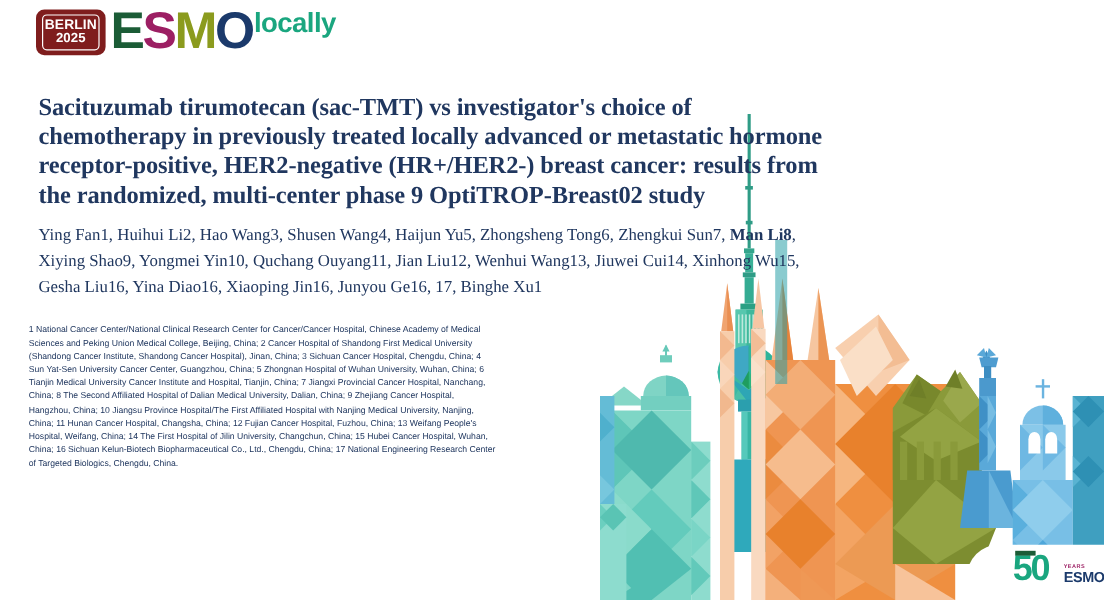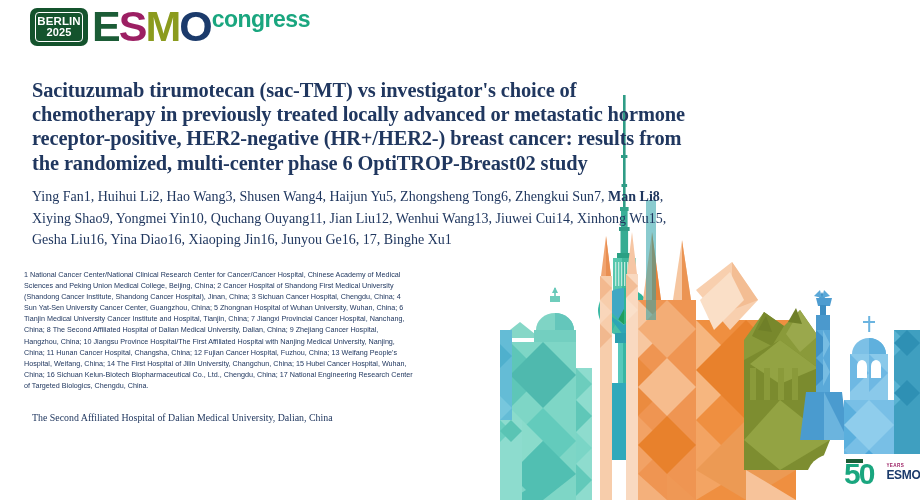--- a/index.html
+++ b/index.html
@@ -30,21 +30,21 @@
   
   #logo-bar {
     position: absolute;
     left: 30px; top: 5px;
     height: 44px;
     display: flex;
     align-items: flex-start;
   }
   .berlin-badge {
     width: 58px; height: 38px;
-    background: #14532d;
+    background: #7f1d1d;
     border-radius: 7px;
     position: relative;
     margin-top: 3px;
     flex: 0 0 auto;
   }
   .berlin-badge .inner {
     position: absolute;
     left: 5px; top: 4px; right: 5px; bottom: 4px;
     border: 1.4px solid #ffffff;
     border-radius: 4px;
@@ -171,21 +171,21 @@
     position: absolute;
     left: -22px; top: 2px;
     width: 116px; height: 60px;
     background: #ffffff;
     border-radius: 26px 0 0 0;
   }
   #anniv-logo .content {
     position: absolute;
     left: 16px; top: 8px;
     display: flex;
-    align-items: flex-start;
+    align-items: flex-end;
   }
   .fifty {
     font-family: "Liberation Sans", sans-serif;
     font-weight: bold;
     font-size: 30px;
     line-height: 27px;
     color: #1aa67f;
     letter-spacing: -2px;
     position: relative;
   }
@@ -419,33 +419,32 @@
         <span class="b1">BERLIN</span>
         <span class="b2">2025</span>
       </div>
     </div>
     <div class="esmo-word">
       <span class="L e">E</span>
       <span class="L s">S</span>
       <span class="L m">M</span>
       <span class="L o">O</span>
     </div>
-    <div class="congress">congress</div>
+    <div class="congress">locally</div>
   </div>
 
-  <div id="title">Sacituzumab tirumotecan (sac-TMT) vs investigator's choice of chemotherapy in previously treated locally advanced or metastatic hormone receptor-positive, HER2-negative (HR+/HER2-) breast cancer: results from the randomized, multi-center phase 6 OptiTROP-Breast02 study</div>
+  <div id="title">Sacituzumab tirumotecan (sac-TMT) vs investigator's choice of chemotherapy in previously treated locally advanced or metastatic hormone receptor-positive, HER2-negative (HR+/HER2-) breast cancer: results from the randomized, multi-center phase 9 OptiTROP-Breast02 study</div>
 
   <div id="authors">
     <span>Ying Fan1, Huihui Li2, Hao Wang3, Shusen Wang4, Haijun Yu5, Zhongsheng Tong6, Zhengkui Sun7, </span><b>Man Li8</b><span>, Xiying Shao9, Yongmei Yin10, Quchang Ouyang11, Jian Liu12, Wenhui Wang13, Jiuwei Cui14, Xinhong Wu15, Gesha Liu16, Yina Diao16, Xiaoping Jin16, Junyou Ge16, 17, Binghe Xu1</span>
   </div>
 
   <div id="affiliations">1 National Cancer Center/National Clinical Research Center for Cancer/Cancer Hospital, Chinese Academy of Medical Sciences and Peking Union Medical College, Beijing, China; 2 Cancer Hospital of Shandong First Medical University (Shandong Cancer Institute, Shandong Cancer Hospital), Jinan, China; 3 Sichuan Cancer Hospital, Chengdu, China; 4 Sun Yat-Sen University Cancer Center, Guangzhou, China; 5 Zhongnan Hospital of Wuhan University, Wuhan, China; 6 Tianjin Medical University Cancer Institute and Hospital, Tianjin, China; 7 Jiangxi Provincial Cancer Hospital, Nanchang, China; 8 The Second Affiliated Hospital of Dalian Medical University, Dalian, China; 9 Zhejiang Cancer Hospital, Hangzhou, China; 10 Jiangsu Province Hospital/The First Affiliated Hospital with Nanjing Medical University, Nanjing, China; 11 Hunan Cancer Hospital, Changsha, China; 12 Fujian Cancer Hospital, Fuzhou, China; 13 Weifang People's Hospital, Weifang, China; 14 The First Hospital of Jilin University, Changchun, China; 15 Hubei Cancer Hospital, Wuhan, China; 16 Sichuan Kelun-Biotech Biopharmaceutical Co., Ltd., Chengdu, China; 17 National Engineering Research Center of Targeted Biologics, Chengdu, China.</div>
 
   <div id="presenter-block">
-    <div class="pres-aff">The Second Affiliated Hospital of Dalian Medical University, Dalian, China</div>
   </div>
 
   <div id="anniv-logo">
     <div class="plate"></div>
     <div class="content">
       <div class="fifty">
         <span class="bar"></span>
         <span>50</span>
       </div>
       <div class="anniv-text">

